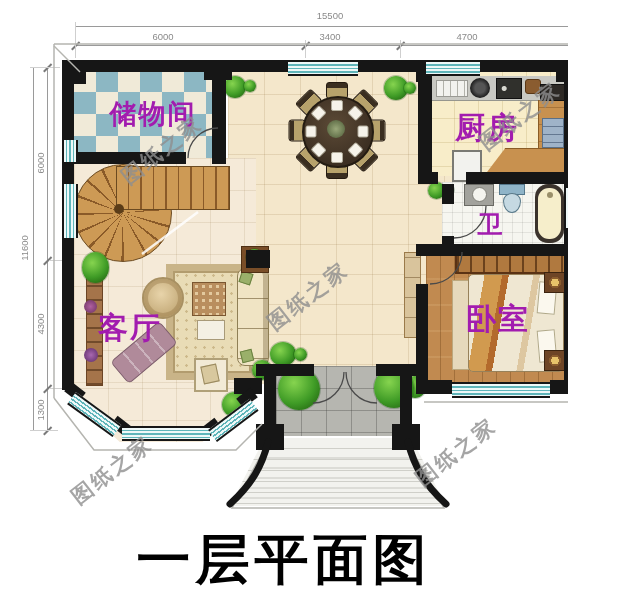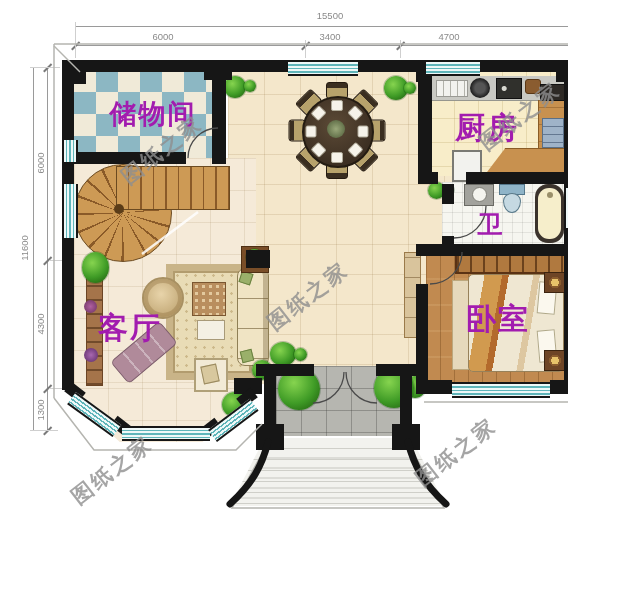--- a/index.html
+++ b/index.html
@@ -54,21 +54,21 @@
 </head>
 <body>
 
 <div id="canvas">
 
   <div class="dimline" style="left:75px;top:26px;width:510px;height:1px"></div>
   <div class="dimtxt" style="left:330px;top:15px">15500</div>
   <div class="dimline" style="left:75px;top:45px;width:510px;height:1px"></div>
   <div class="dimtxt" style="left:163px;top:36px">6000</div>
   <div class="dimtxt" style="left:330px;top:36px">3400</div>
-  <div class="dimtxt" style="left:449px;top:36px">4700</div>
+  <div class="dimtxt" style="left:467px;top:36px">4700</div>
   <div class="dimtick" style="left:70px;top:45px"></div>
   <div class="dimtick" style="left:300px;top:45px"></div>
   <div class="dimtick" style="left:395px;top:45px"></div>
   <div class="dimtick" style="left:580px;top:45px"></div>
   <div class="dimext" style="left:75px;top:22px;width:1px;height:36px"></div>
   <div class="dimext" style="left:305px;top:40px;width:1px;height:18px"></div>
   <div class="dimext" style="left:400px;top:40px;width:1px;height:18px"></div>
   <div class="dimext" style="left:585px;top:22px;width:1px;height:36px"></div>
 
   <div class="dimline" style="left:33px;top:67px;width:1px;height:363px"></div>
@@ -263,14 +263,15 @@
   <div class="room-label" style="left:491px;top:224px;font-size:25px">卫</div>
   <div class="room-label" style="left:498px;top:319px;font-size:30px">卧室</div>
   <div class="room-label" style="left:130px;top:328px;font-size:30px">客厅</div>
 
   <div class="wm" style="left:162px;top:150px">图纸之家</div>
   <div class="wm" style="left:520px;top:116px">图纸之家</div>
   <div class="wm" style="left:308px;top:296px">图纸之家</div>
   <div class="wm" style="left:112px;top:470px">图纸之家</div>
   <div class="wm" style="left:456px;top:452px">图纸之家</div>
 
+  <div class="title">一层平面图</div>
 
 </div>
 
 </body></html>

